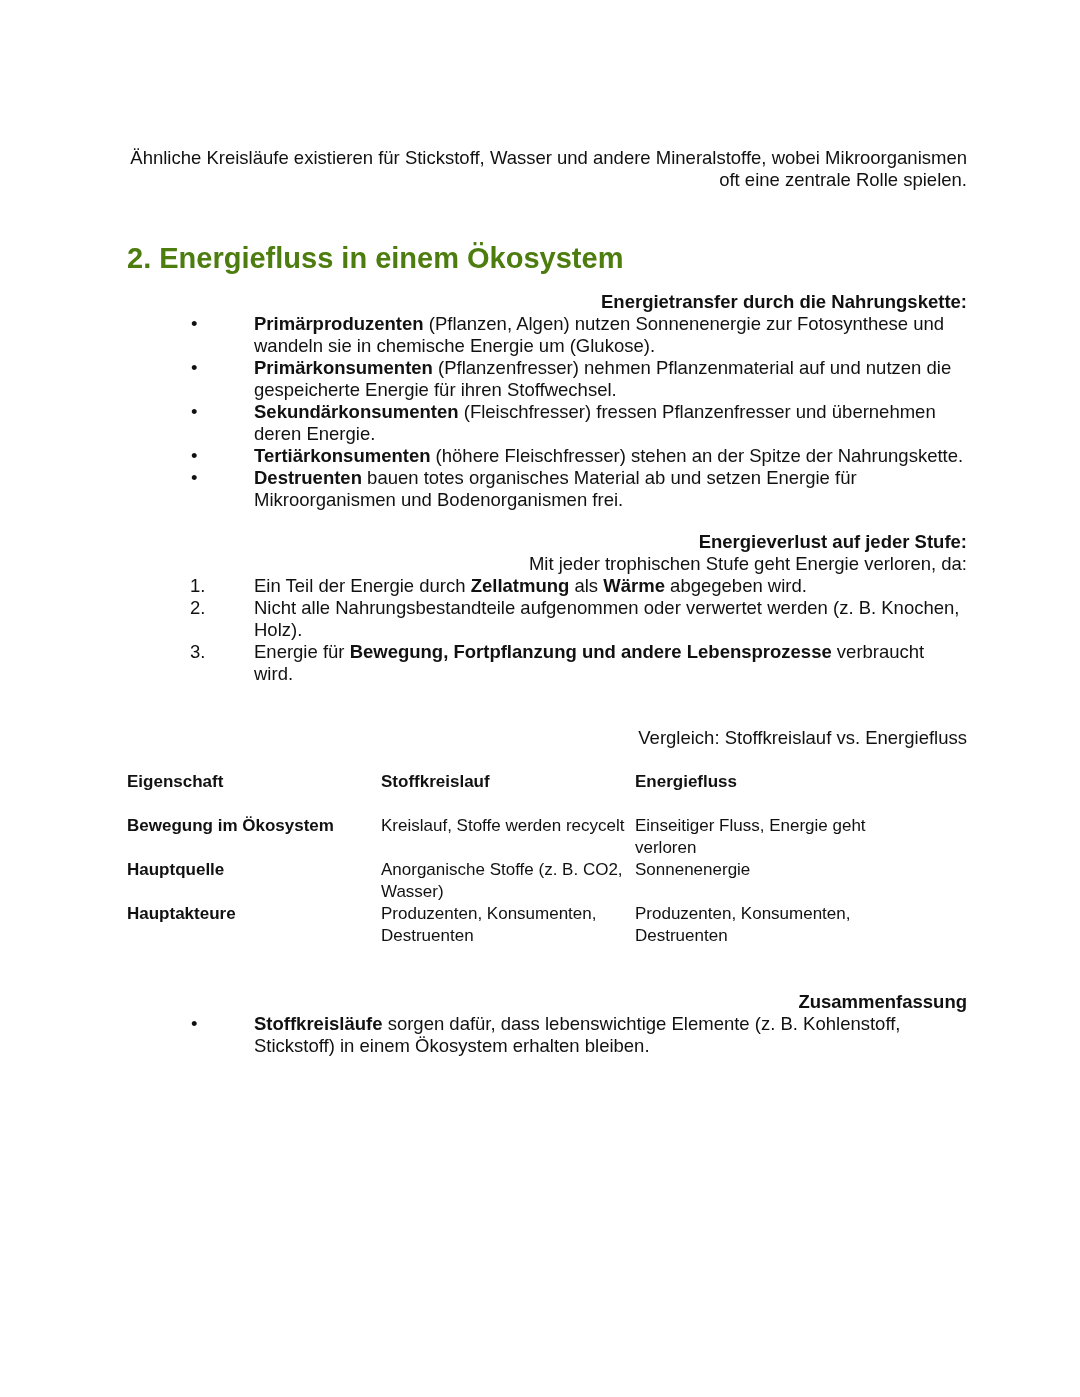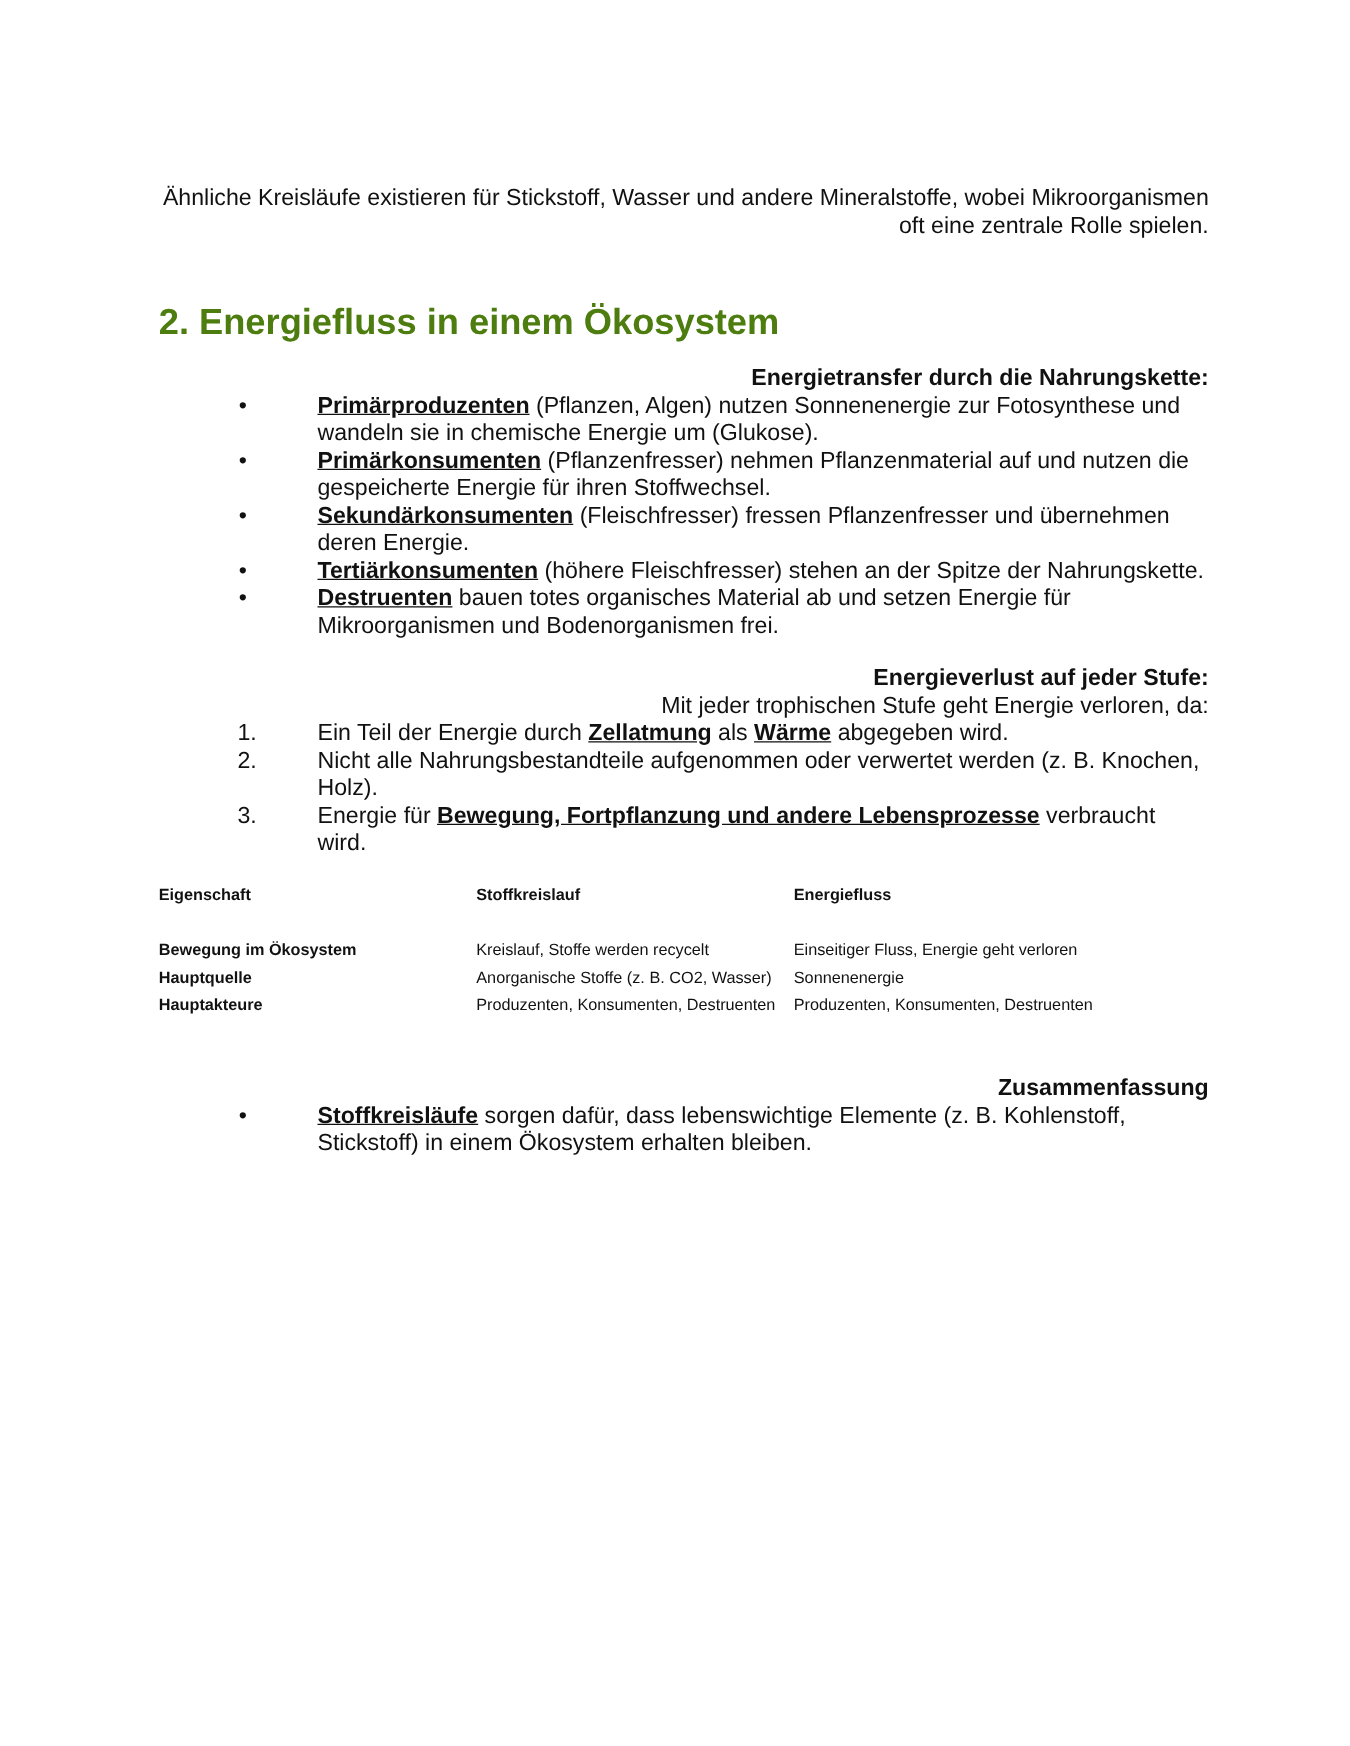--- a/index.html
+++ b/index.html
@@ -46,34 +46,34 @@
       position: relative;
       padding-left: 127px;
     }
     .marker {
       position: absolute;
       left: 64px;
       top: 0;
     }
     ol.numbers .marker { left: 63px; }
     .section { margin-bottom: 20px; }
-    b { font-weight: bold; text-decoration: underline; }
+    b { font-weight: bold; }
     .compare-title {
       margin-top: 42px;
       margin-bottom: 22px;
     }
     table.cmp {
       border-collapse: collapse;
       width: 800px;
     }
     table.cmp td, table.cmp th {
       padding: 0;
       text-align: left;
       vertical-align: top;
-      font-size: 13px;
+      font-size: 17px;
       line-height: 22px;
     }
     table.cmp th { font-weight: bold; padding-bottom: 22px; }
     table.cmp td.prop { font-weight: bold; }
     .col1 { width: 254px; }
     .col2 { width: 254px; }
     .summary { margin-top: 44px; }
   </style>
 </head>
 <body>
@@ -124,20 +124,21 @@
         <span>Nicht alle Nahrungsbestandteile aufgenommen oder verwertet werden (z. B. Knochen, Holz).</span>
       </li>
       <li class="li">
         <span class="marker">3.</span>
         <span>Energie für </span><b>Bewegung, Fortpflanzung und andere Lebensprozesse</b><span> verbraucht wird.</span>
       </li>
     </ol>
   </div>
 
 
+  <p class="compare-title">Vergleich: Stoffkreislauf vs. Energiefluss</p>
 
   <table class="cmp">
     <thead>
       <tr>
         <th class="col1">Eigenschaft</th>
         <th class="col2">Stoffkreislauf</th>
         <th>Energiefluss</th>
       </tr>
     </thead>
     <tbody>

